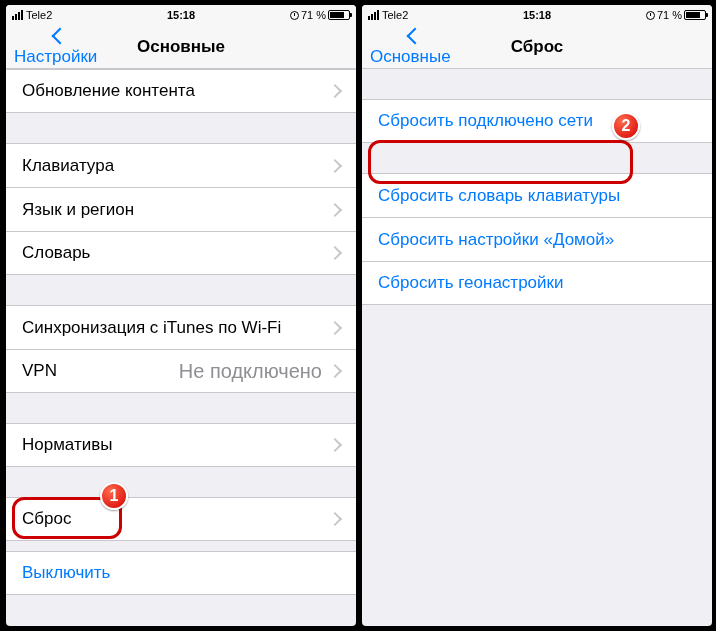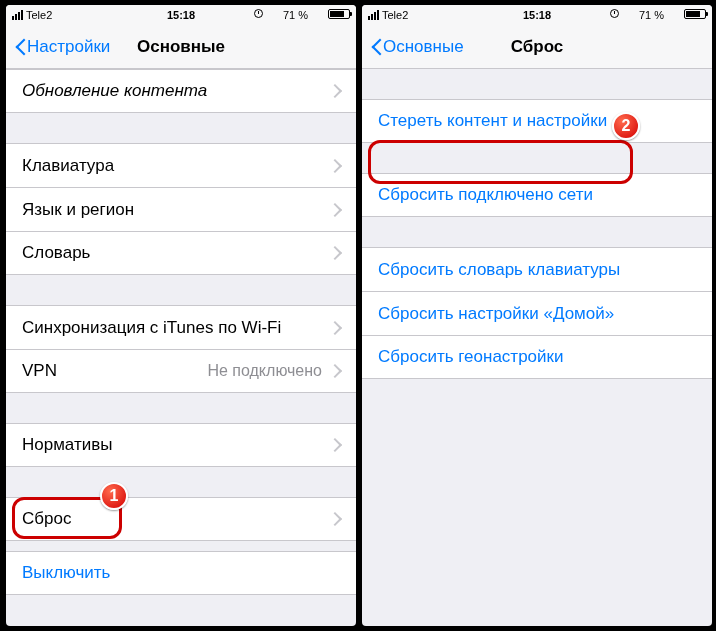--- a/index.html
+++ b/index.html
@@ -46,22 +46,22 @@
   .status-center {
     position: absolute;
     left: 50%;
     transform: translateX(-50%);
     font-weight: 600;
   }
   .status-right {
     position: absolute;
     right: 6px;
     display: flex;
-    align-items: flex-start;
-    gap: 20px;
+    align-items: center;
+    gap: 2px;
   }
   .signal { display: inline-flex; align-items: flex-end; gap: 1px; }
   .signal span {
     width: 2px;
     background: #000;
     display: inline-block;
   }
   .signal span:nth-child(1){height:4px}
   .signal span:nth-child(2){height:6px}
   .signal span:nth-child(3){height:8px}
@@ -91,55 +91,56 @@
     position: relative;
     padding: 0 8px;
   }
   .nav-back {
     display: flex;
     align-items: center;
     color: #007aff;
     font-size: 17px;
     gap: 2px;
     cursor: pointer;
+    flex-direction: column;
   }
   .chevron-left {
     width: 11px; height: 18px; position: relative;
   }
   .chevron-left::before {
     content:""; position:absolute; width:10px; height:10px;
     border-left:2.5px solid #007aff; border-bottom:2.5px solid #007aff;
     transform: rotate(45deg); top:3px; left:4px;
   }
   .nav-title {
     position: absolute;
     left: 50%;
     transform: translateX(-50%);
     font-size: 17px;
     font-weight: 600;
     color: #000;
   }
 
   
   .group { margin-top: 30px; }
-  .group.first { margin-top: 0; font-style: italic; }
+  .group.first { margin-top: 0; }
   .cell {
     background: #fff;
     border-top: 0.5px solid #c8c7cc;
     min-height: 44px;
     display: flex;
     align-items: center;
     padding: 0 16px;
     font-size: 17px;
     color: #000;
     position: relative;
   }
   .cell:last-child { border-bottom: 0.5px solid #c8c7cc; }
   .cell .label { flex: 1; }
-  .cell .detail { color: #8e8e93; font-size: 16px; margin-right: 10px; }
+  .cell .detail { color: #8e8e93; font-size: 20px; margin-right: 10px; }
   .cell.link { color: #007aff; }
   .chevron-right {
     width: 8px; height: 14px; position: relative; flex-shrink:0;
   }
   .chevron-right::before {
     content:""; position:absolute; width:8px; height:8px;
     border-top:2px solid #c7c7cc; border-right:2px solid #c7c7cc;
     transform: rotate(45deg); top:2px; left:-2px;
   }
 
@@ -281,23 +282,20 @@
 
     <div class="nav-bar">
       <div class="nav-back">
         <span class="chevron-left"></span>
         <span>Основные</span>
       </div>
       <div class="nav-title">Сброс</div>
     </div>
 
     <div class="group">
-      <div class="cell link">
-        <span class="label">Стереть контент и настройки</span>
-      </div>
     </div>
 
     <div class="group">
       <div class="cell link">
         <span class="label">Сбросить подключено сети</span>
       </div>
     </div>
 
     <div class="group">
       <div class="cell link">

